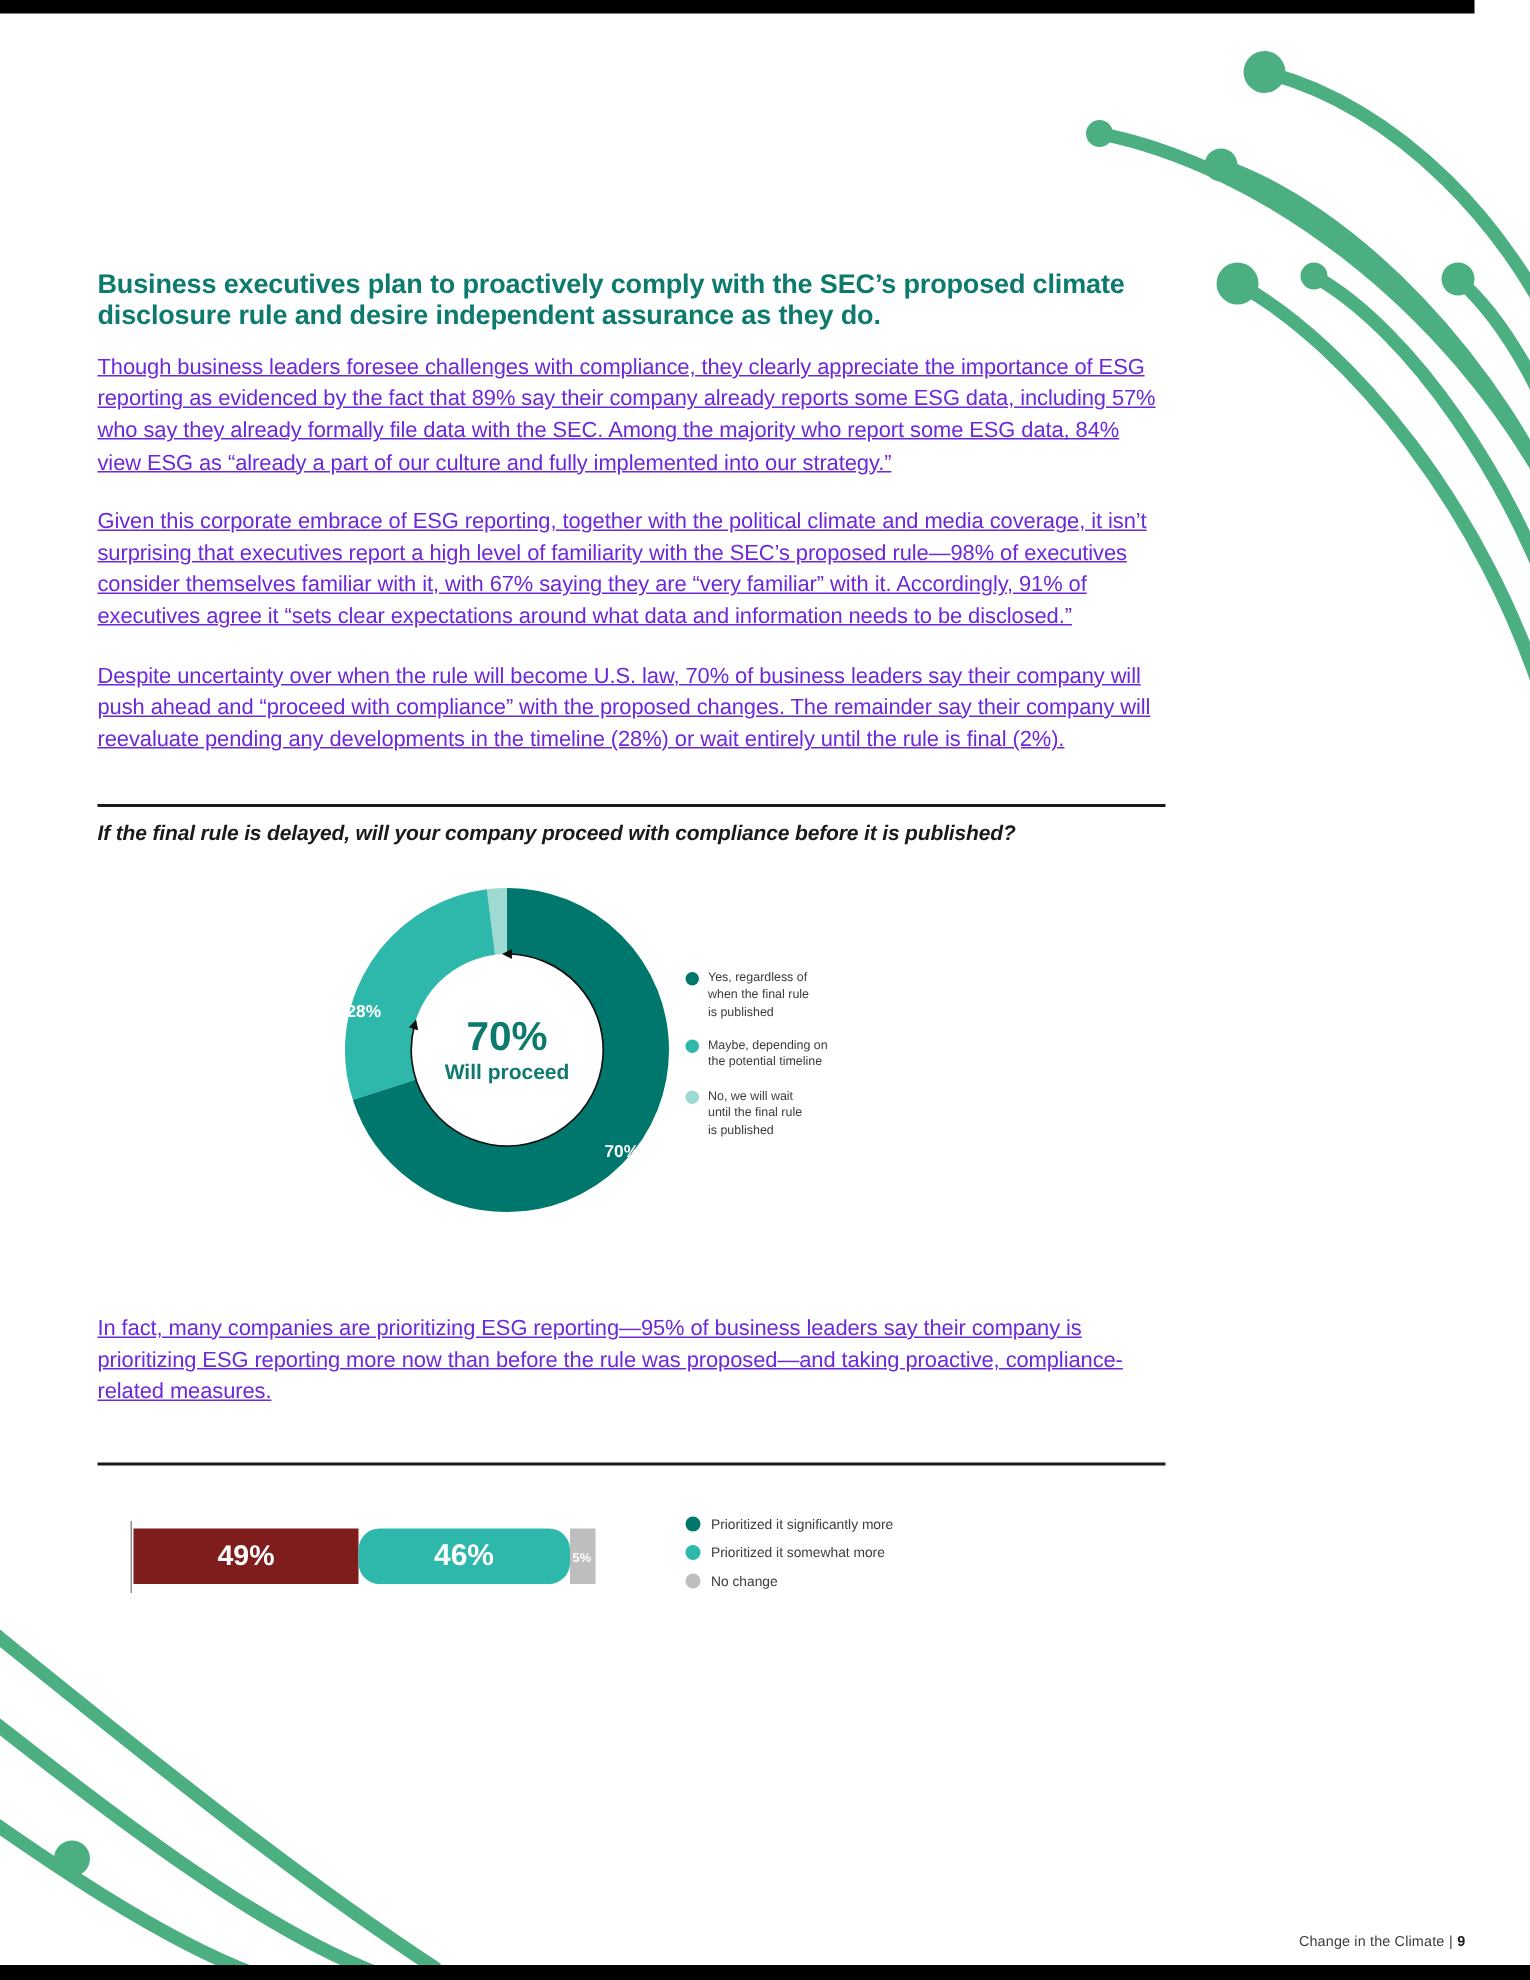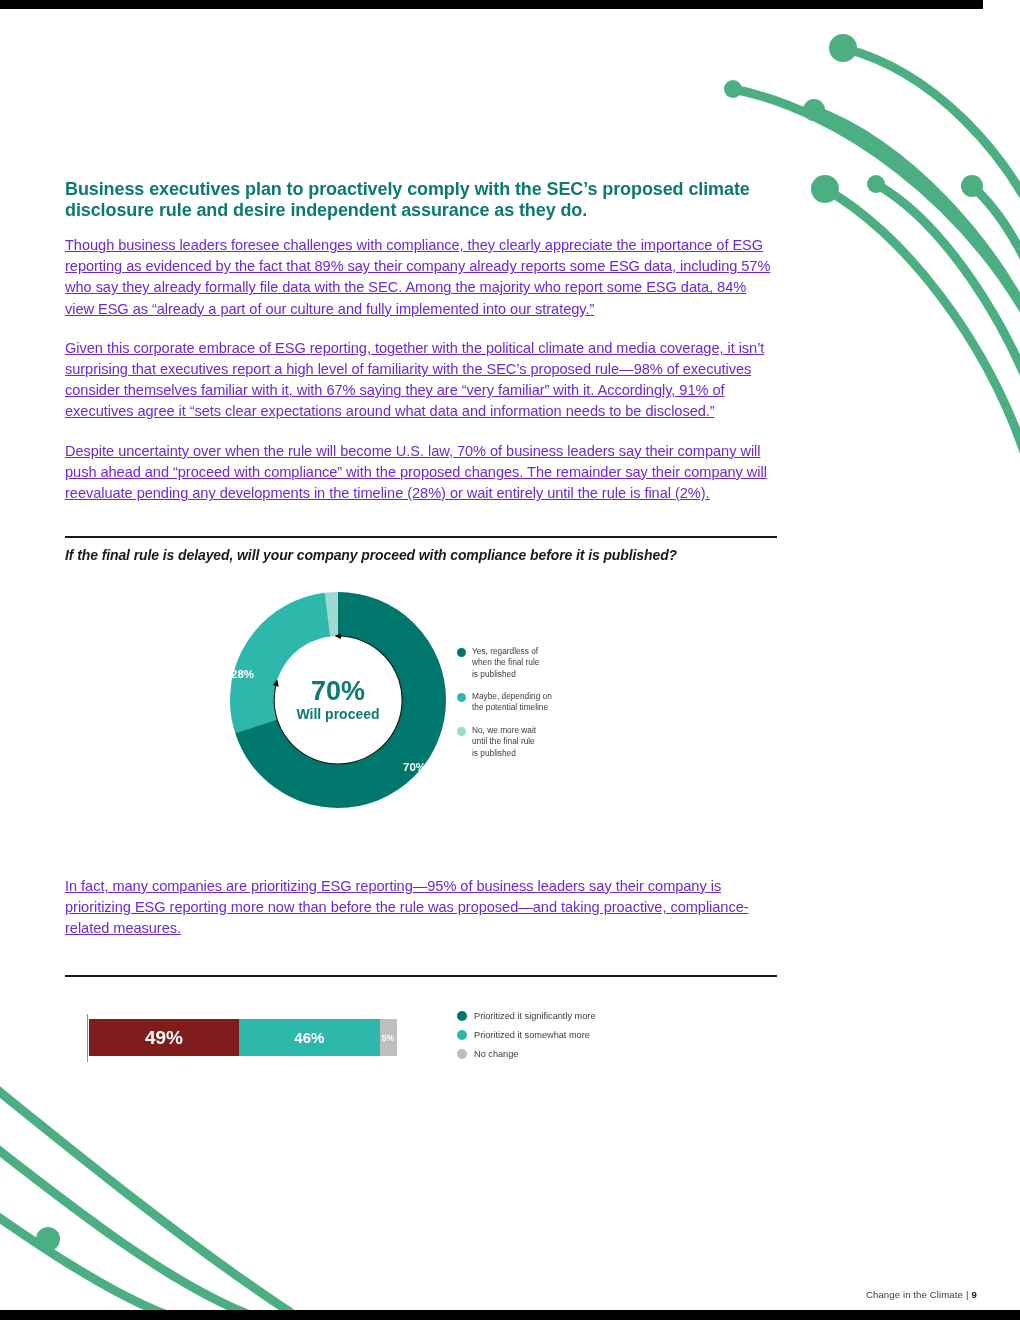--- a/index.html
+++ b/index.html
@@ -165,21 +165,21 @@
   }
   .bar-seg {
     height: 37px;
     display: flex;
     align-items: center;
     justify-content: center;
     color: #ffffff;
     font-weight: bold;
   }
   .bar-seg.s1 { font-size: 19px; }
-  .bar-seg.s2 { font-size: 15px; }
+  .bar-seg.s2 { font-size: 20px; border-radius: 14px; }
   .bar-seg.s3 { font-size: 8.5px; justify-content: flex-start; padding-left: 2px; }
 
   .bar-legend {
     position: absolute;
     left: 392px;
     top: 0;
     width: 230px;
   }
   .bar-legend .legend-row { margin-bottom: 7px; align-items: center; }
   .bar-legend .legend-dot { width: 10px; height: 10px; flex: 0 0 10px; margin-top: 0; margin-right: 7px; }
@@ -293,21 +293,21 @@
 when the final rule
 is published</span>
       </div>
       <div class="legend-row">
         <span class="legend-dot" style="background:#2DB8AB"></span>
         <span class="legend-label">Maybe, depending on
 the potential timeline</span>
       </div>
       <div class="legend-row">
         <span class="legend-dot" style="background:#9ED9D2"></span>
-        <span class="legend-label">No, we more wait
+        <span class="legend-label">No, we will wait
 until the final rule
 is published</span>
       </div>
     </div>
   </div>
 
   <div style="height:42px"></div>
   <p class="body">In fact, many companies are prioritizing ESG reporting—95% of business leaders say their company is prioritizing ESG reporting more now than before the rule was proposed—and taking proactive, compliance-related measures.</p>
 
   <div style="height:36px"></div>

